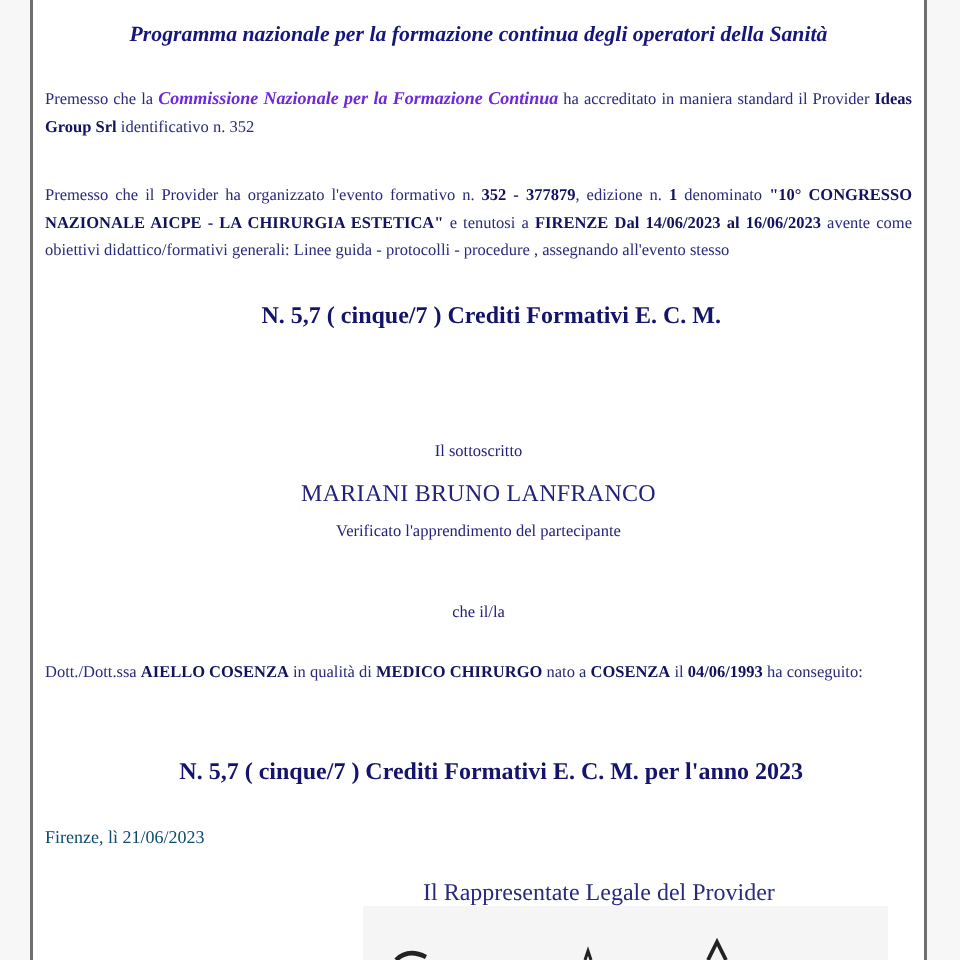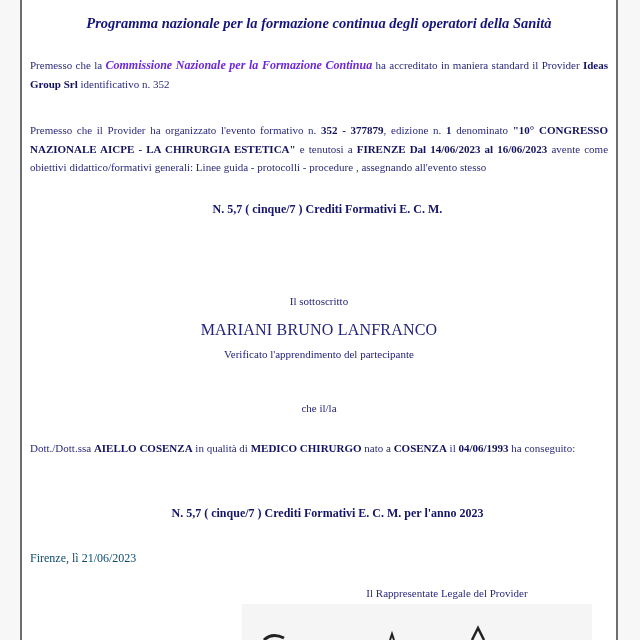--- a/index.html
+++ b/index.html
@@ -48,39 +48,38 @@
   .para i.bi { font-style: italic; font-weight: bold; color: #6d28d9; font-size: 12px; }
   .center {
     position: absolute;
     left: 0;
     right: 0;
     text-align: center;
     color: #23237a;
   }
   .credits {
     font-weight: bold;
-    font-size: 12px;
+    font-size: 16px;
     color: #14146a;
     padding-left: 17px;
   }
   .small { font-size: 11px; }
   .name { font-size: 16px; letter-spacing: 0.2px; }
   .attesta { font-weight: bold; font-size: 16px; color: #14146a; letter-spacing: 0.5px; }
   .date {
     position: absolute;
     left: 8px;
     font-size: 12px;
     color: #0c4a6e;
   }
   .rep {
     position: absolute;
     left: 260px;
     width: 330px;
-    text-align: center;
-    font-size: 11px;
+    font-size: 16px;
     color: #2a2a7a;
   }
   .signature-box {
     position: absolute;
     left: 220px;
     top: 604px;
     width: 350px;
     height: 36px;
     background: #f5f5f5;
     overflow: hidden;

